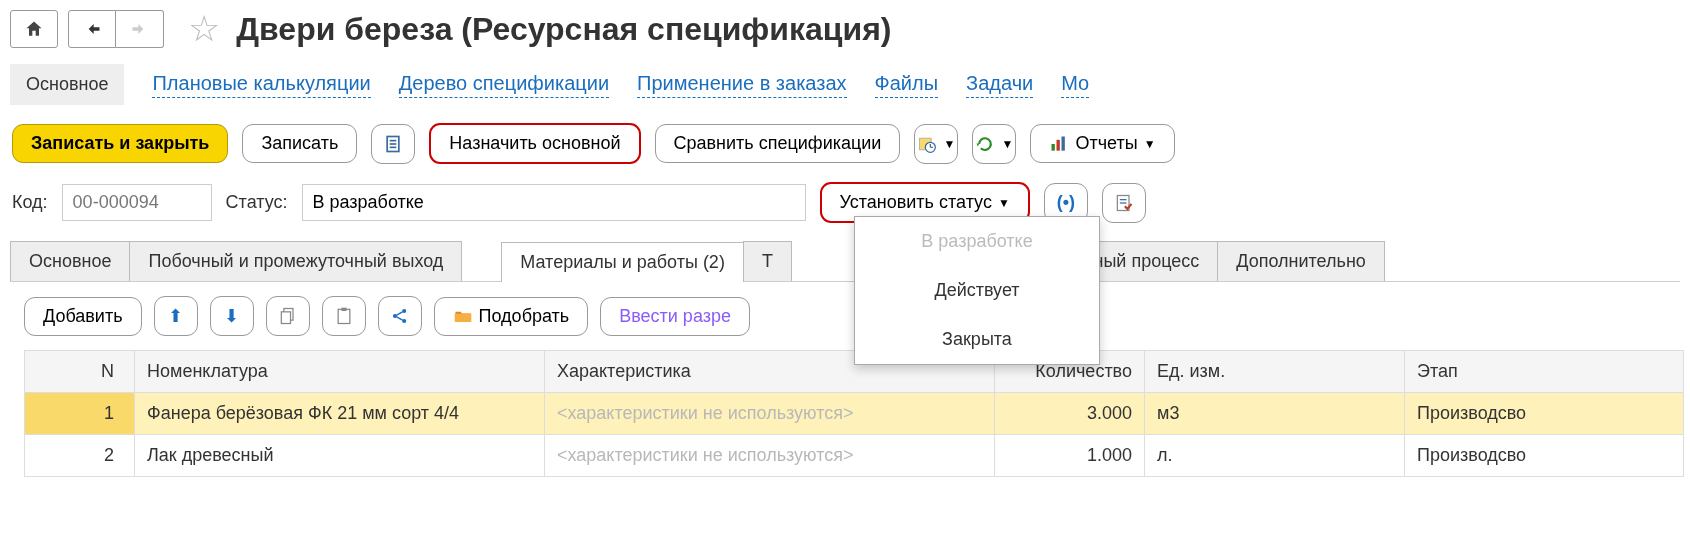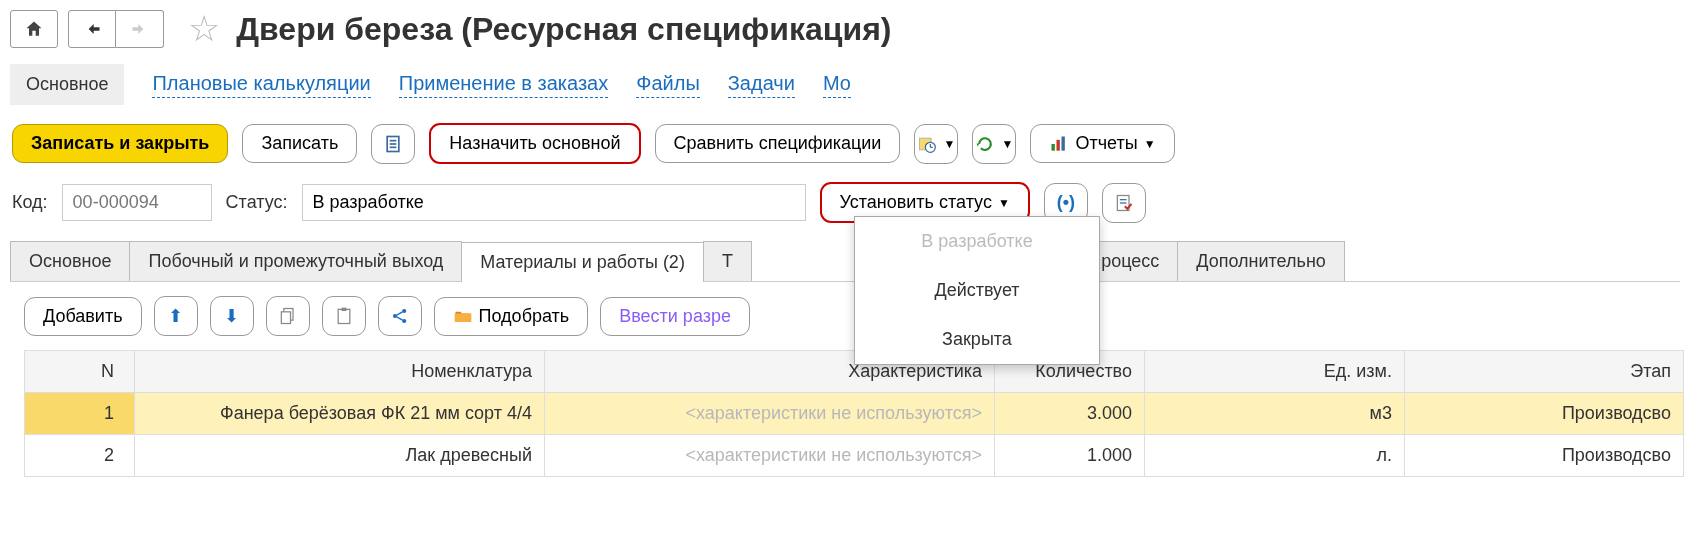--- a/index.html
+++ b/index.html
@@ -89,31 +89,31 @@
   
   .subtabs { display: flex; border-bottom: 1px solid #ccc; margin: 8px 10px 0 10px; }
   .subtab {
     border: 1px solid #bbb; border-bottom: none;
     background: #eee;
     padding: 9px 18px;
     font-size: 18px;
     cursor: pointer;
     margin-right: -1px;
   }
-  .subtab.active { background: #fff; position: relative; top: 1px; }
+  .subtab.active { background: #fff; position: relative; top: 1px; margin-left: 40px; }
 
   
   .subtoolbar { display: flex; align-items: center; gap: 12px; padding: 14px 24px; }
   .btn-disabled { color: #8b5cf6; }
 
   
   .table { margin: 0 24px; border: 1px solid #ccc; border-collapse: collapse; width: 1660px; }
   .table th, .table td {
     border: 1px solid #ddd; padding: 10px 12px;
-    text-align: right; font-size: 18px; font-weight: normal;
+    text-align: left; font-size: 18px; font-weight: normal;
     white-space: nowrap;
   }
   .table th { background: #f5f5f5; }
   .table .col-n { width: 110px; text-align: right; padding-right: 20px; }
   .table .col-nom { width: 410px; }
   .table .col-char { width: 450px; }
   .table .col-qty { width: 150px; text-align: right; }
   .table .col-unit { width: 260px; }
   .table tr.sel td { background: #fff1ba; }
   .table tr.sel td.col-n { background: #f8d96a; }
@@ -145,20 +145,21 @@
         </svg>
     </button>
   </div>
   <span class="star">☆</span>
   <h1 class="page-title">Двери береза (Ресурсная спецификация)</h1>
 </div>
 
 <div class="link-row">
   <span class="active-tab">Основное</span>
   <a href="#">Плановые калькуляции</a>
+  <a href="#">Дерево спецификации</a>
   <a href="#">Применение в заказах</a>
   <a href="#">Файлы</a>
   <a href="#">Задачи</a>
   <a href="#">Мо</a>
 </div>
 
 <div class="toolbar">
   <button class="btn btn-yellow">Записать и закрыть</button>
   <button class="btn">Записать</button>
   <button class="btn btn-icon">

